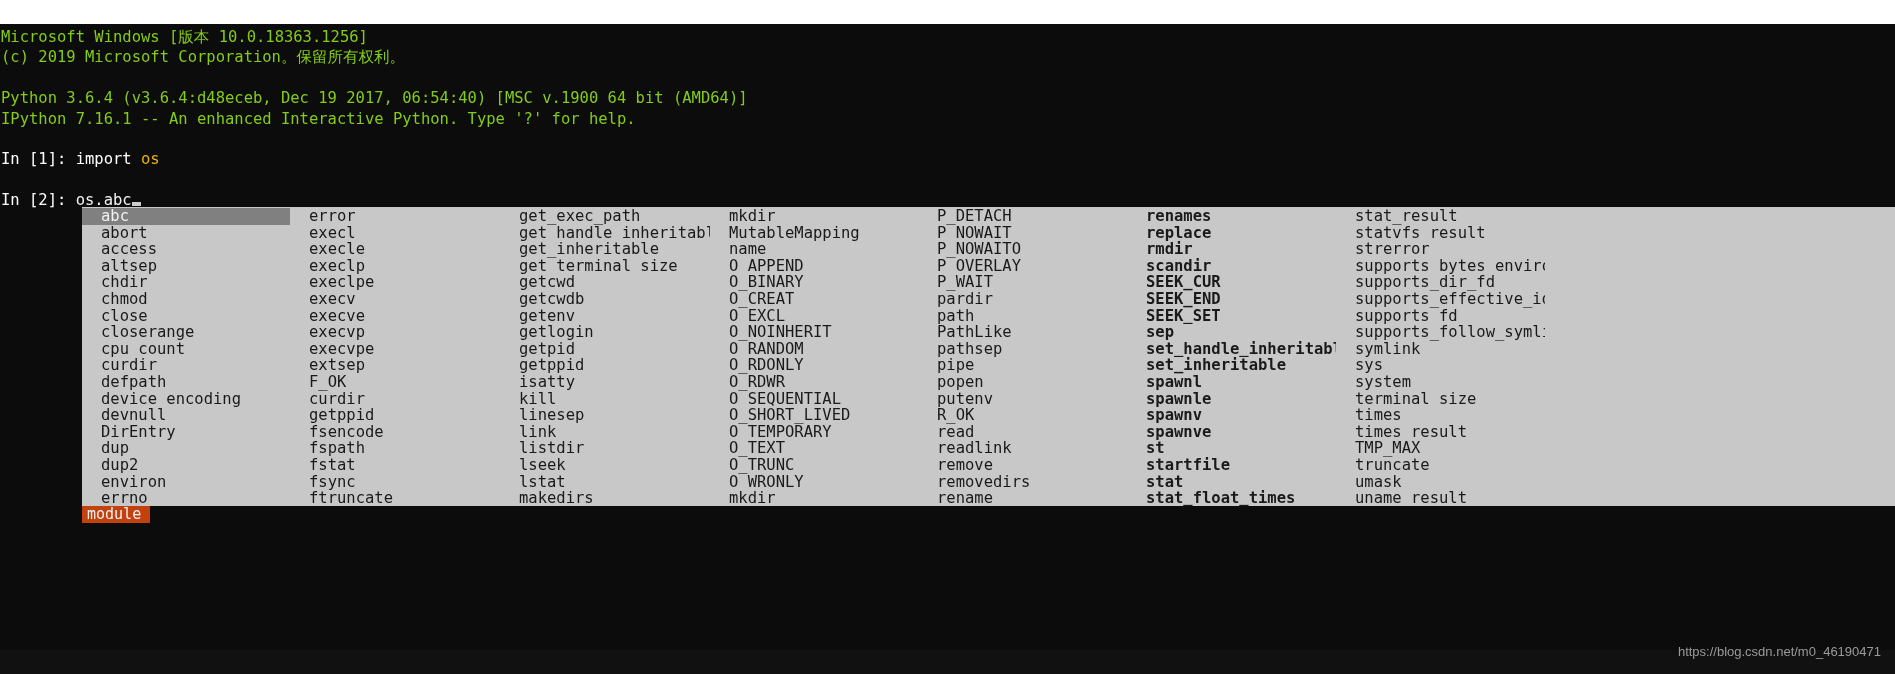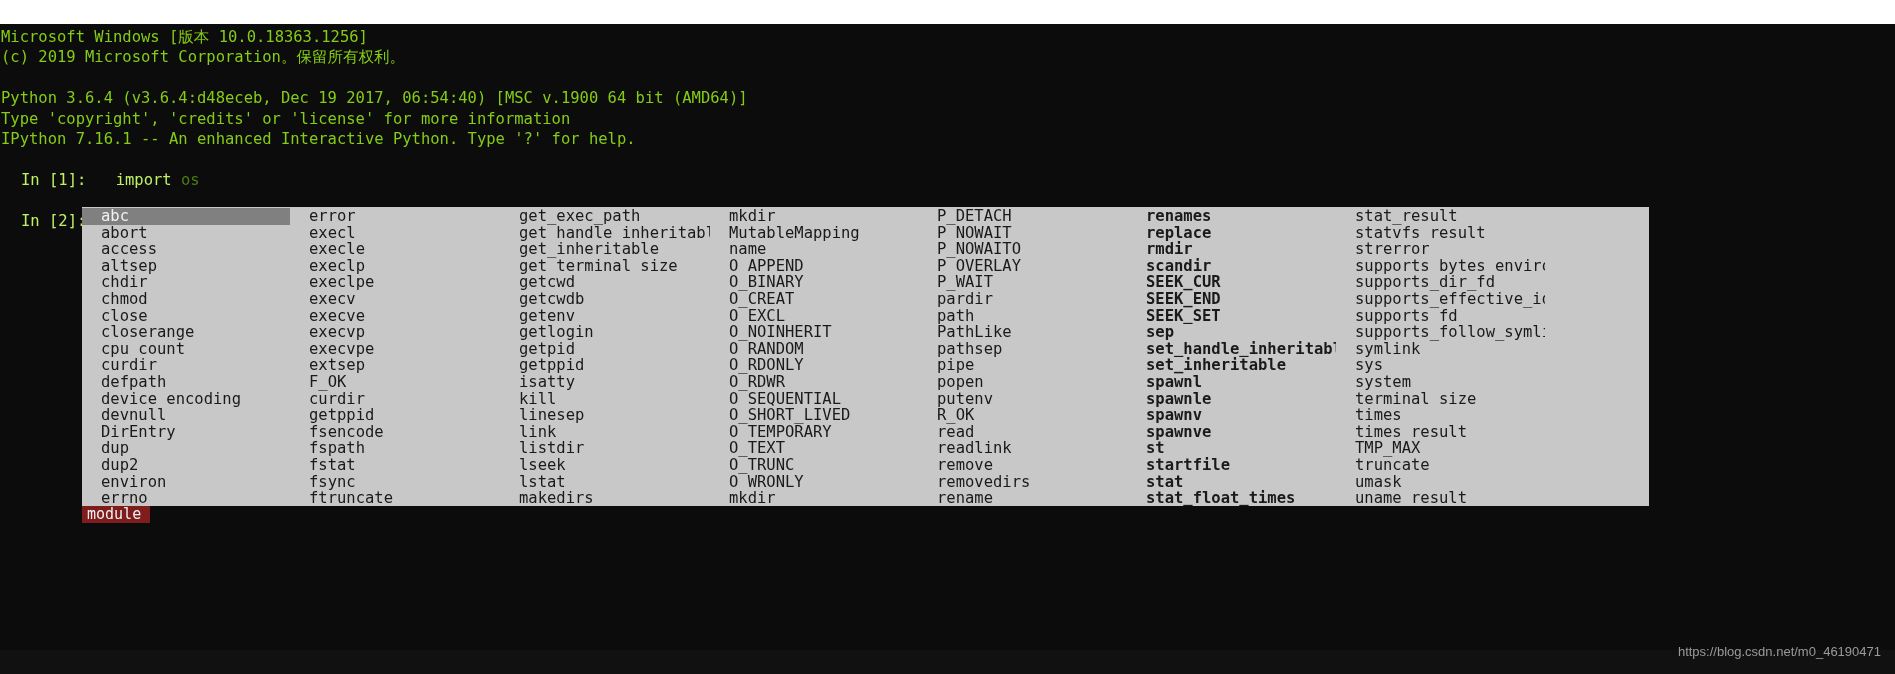--- a/index.html
+++ b/index.html
@@ -53,33 +53,33 @@
     background: #0c0c0c;
     font-family: "DejaVu Sans Mono", "Liberation Mono", monospace;
     font-size: 15.5px;
     line-height: 20.4px;
     color: #cccccc;
     overflow: hidden;
     padding: 3px 0 0 1px;
   }
   .line { white-space: pre; height: 20.4px; }
   .c-white   { color: #84cc16; }
-  .c-green   { color: #bef264; padding-left: 20px; }
-  .c-blue    { color: #4d7c0f; text-align: right; }
+  .c-green   { color: #ffffff; }
+  .c-blue    { color: #eab308; text-align: right; }
   .c-bright  { color: #f2f2f2; }
   .cursor {
     display: inline-block; width: 9px; height: 4px;
     background: #cccccc; vertical-align: baseline;
     position: relative; top: 1px;
   }
 
   
   #completion {
     position: absolute; left: 82px; top: 207px;
-    width: 1567px; height: 299px;
+    width: 1813px; height: 299px;
     background: #c8c8c8;
     display: flex;
     font-family: "DejaVu Sans Mono", "Liberation Mono", monospace;
     font-size: 15.5px;
     line-height: 16.6px;
     color: #1a1a1a;
     overflow: hidden;
   }
   #completion .col {
     flex: 0 0 auto;
@@ -109,21 +109,21 @@
   }
   #popup-gutter-sel {
     position: absolute; left: 82px; top: 207px; width: 14px; height: 17px;
     background: #d9d9d9;
   }
 
   
   #type-label {
     position: absolute; left: 82px; top: 506px;
     height: 17px; min-width: 68px;
-    background: #7f1d1d; color: #f0f0f0;
+    background: #c2410c; color: #f0f0f0;
     font-family: "DejaVu Sans Mono", "Liberation Mono", monospace;
     font-size: 15px; line-height: 17px;
     padding: 0 0 0 5px;
     white-space: pre;
   }
 
   
   #footer {
     position: absolute; left: 0; top: 650px; width: 1895px; height: 24px;
     background: #111111;
@@ -161,21 +161,20 @@
           </svg>
       </div>
     </div>
   </div>
 
   <div id="console">
       <div class="line"><span class="c-white">Microsoft Windows [版本 10.0.18363.1256]</span></div>
       <div class="line"><span class="c-white">(c) 2019 Microsoft Corporation。保留所有权利。</span></div>
       <div class="line"><span class="c-white"></span></div>
       <div class="line"><span class="c-white">Python 3.6.4 (v3.6.4:d48eceb, Dec 19 2017, 06:54:40) [MSC v.1900 64 bit (AMD64)]</span></div>
-      <div class="line"><span class="c-white">Type 'copyright', 'credits' or 'license' for more information</span></div>
       <div class="line"><span class="c-white">IPython 7.16.1 -- An enhanced Interactive Python. Type '?' for help.</span></div>
       <div class="line"><span class="c-white"></span></div>
       <div class="line"><span class="c-green">In [1]: </span><span class="c-green">import </span><span class="c-blue">os</span></div>
       <div class="line"><span class="c-white"></span></div>
       <div class="line"><span class="c-green">In [2]: </span><span class="c-bright">os.abc</span><span class="cursor"></span></div>
     </div>
 
   <div id="popup-gutter"></div>
   <div id="popup-gutter-sel"></div>
   <div id="completion">

